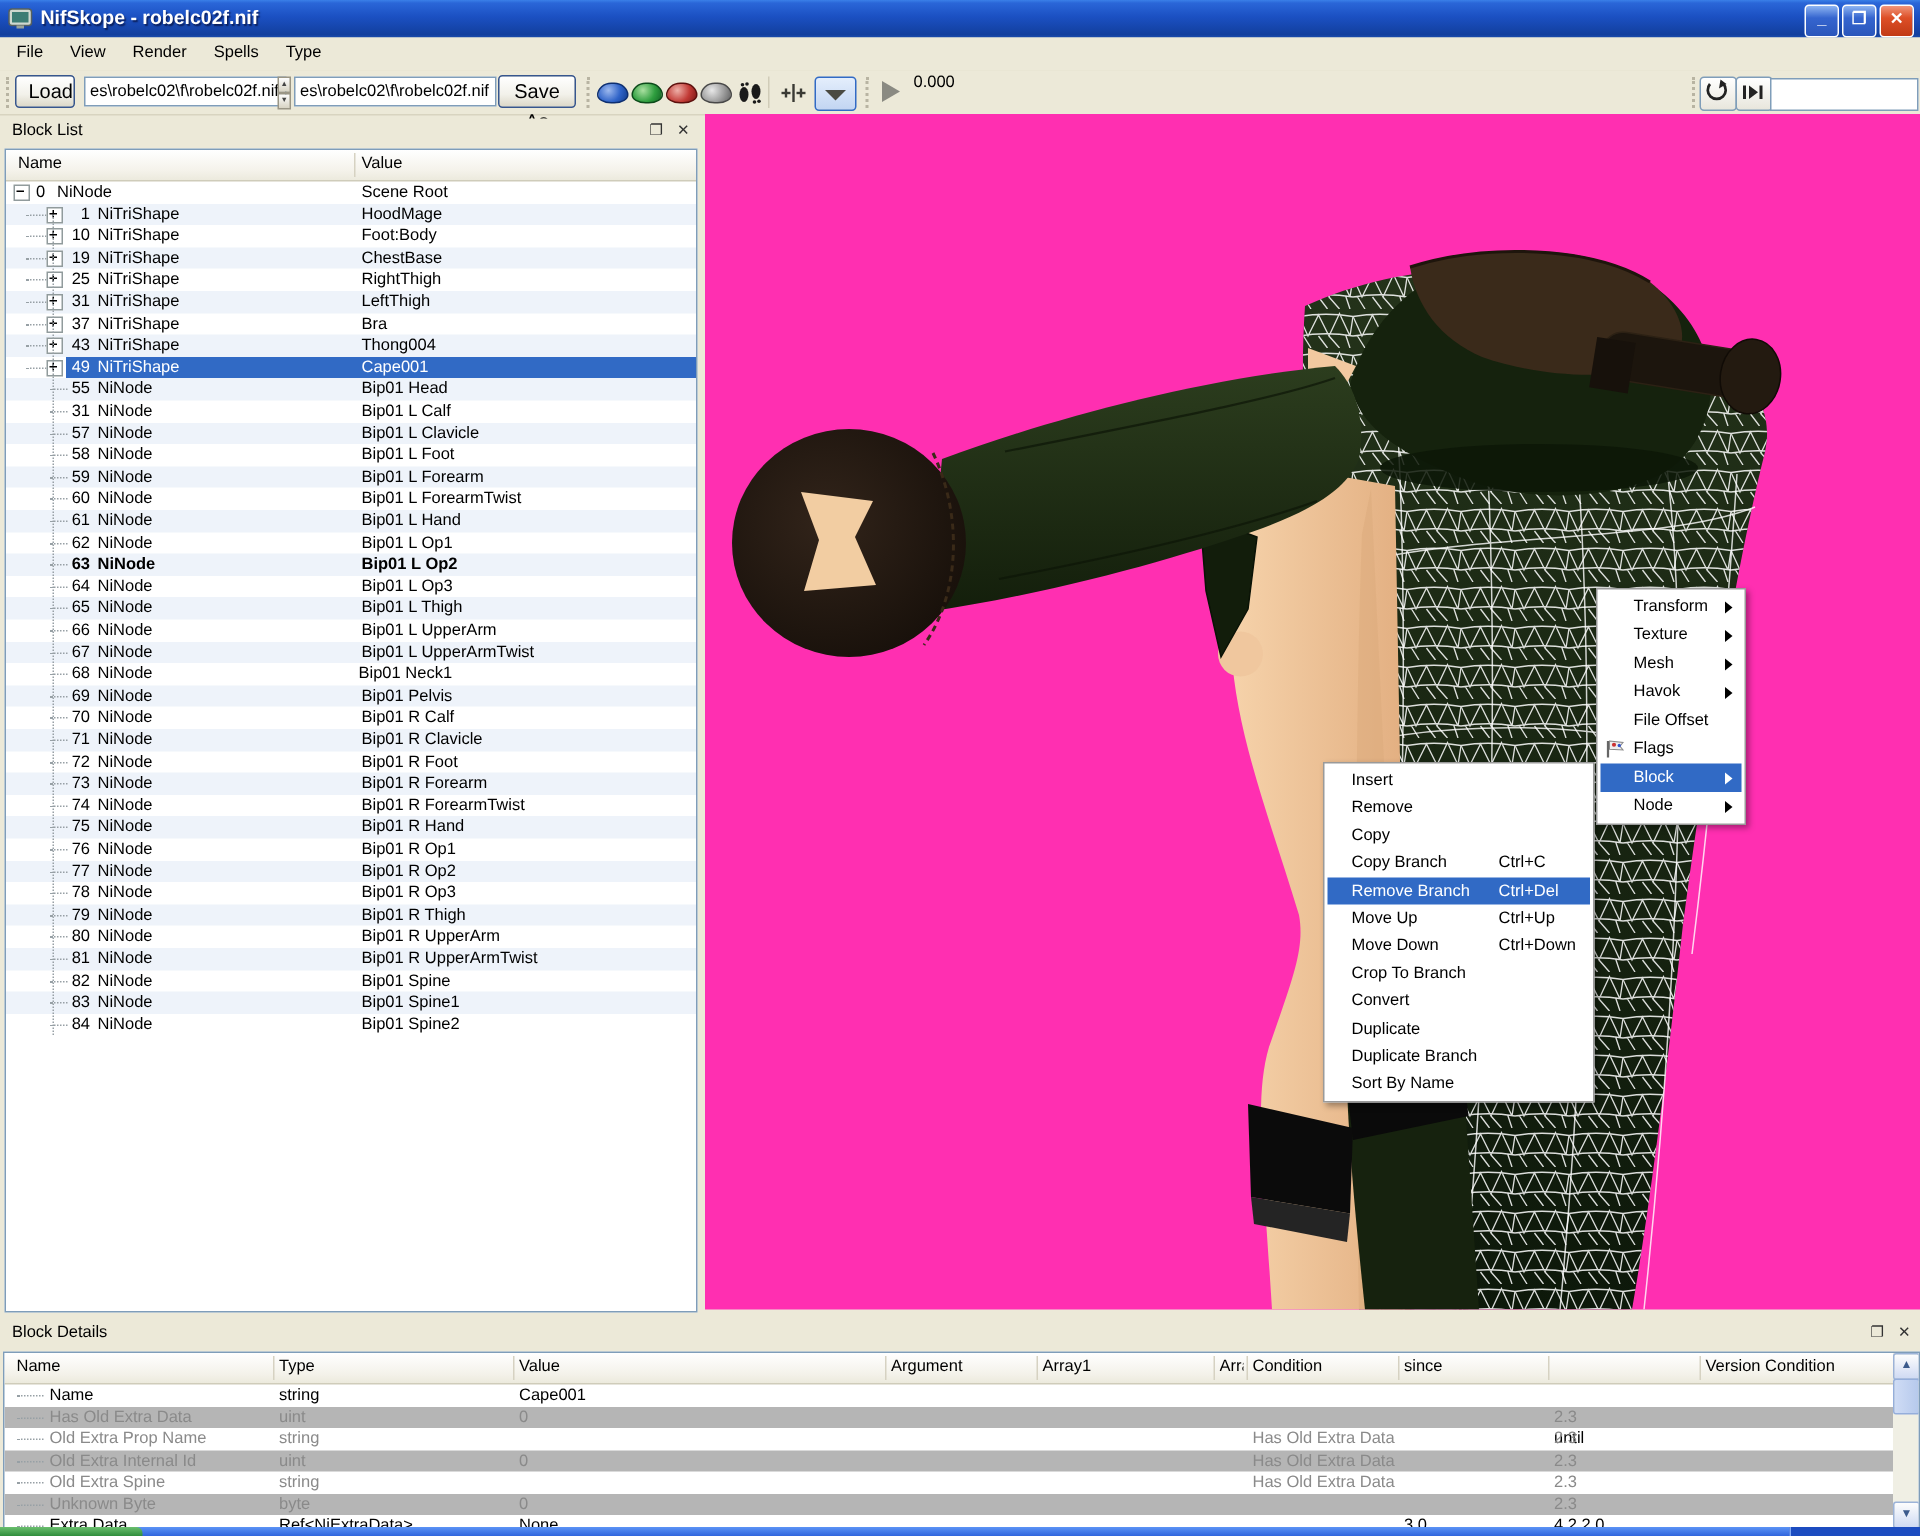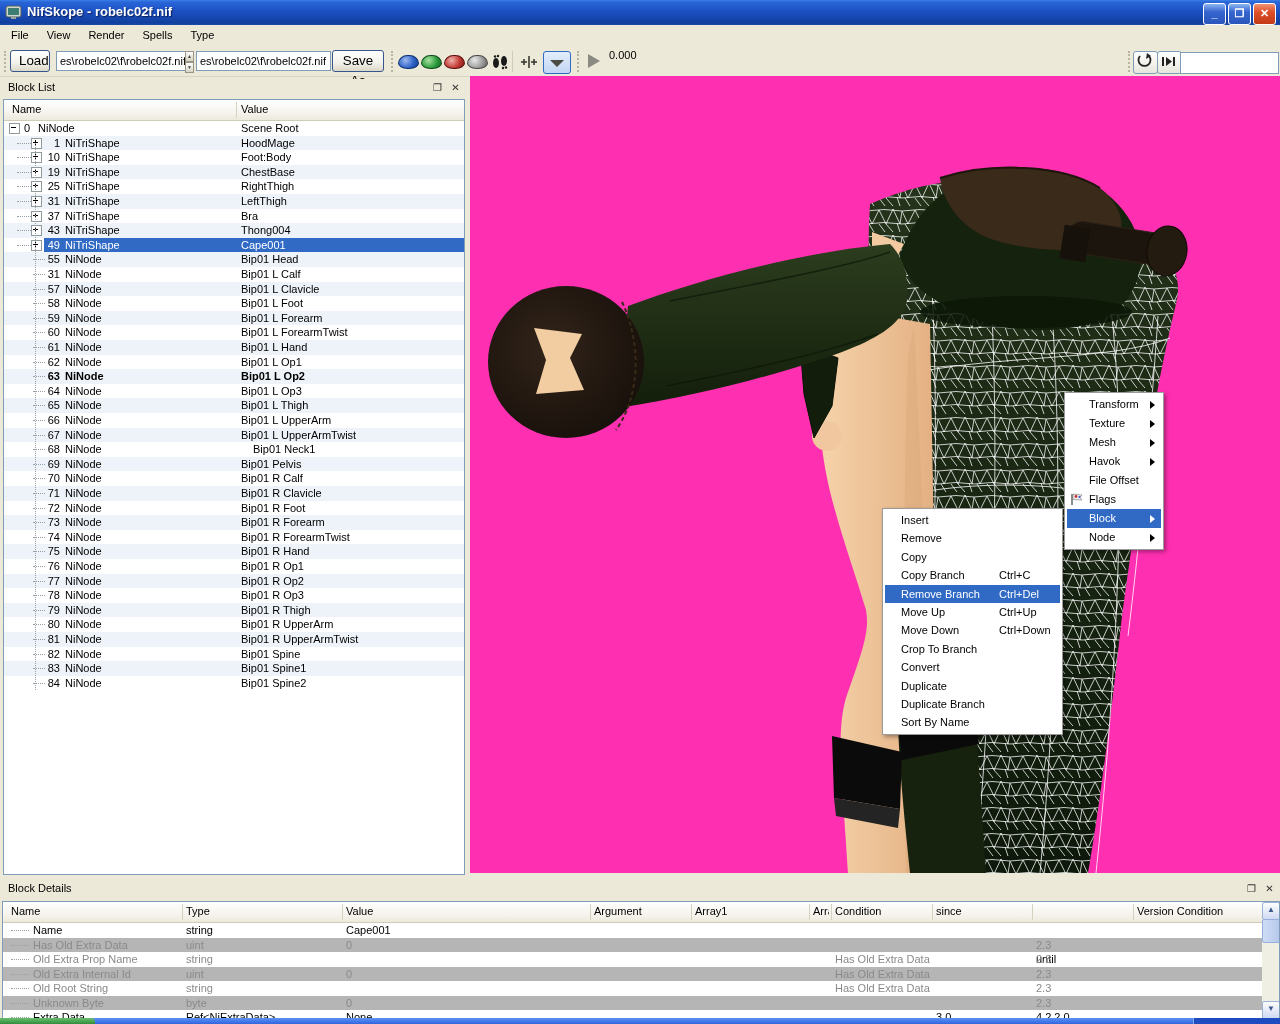--- a/index.html
+++ b/index.html
@@ -332,21 +332,21 @@
       <div class="trow alt" style="top: 306.6px; height: 14.6px;">
         <div class="tdots" style="left:29px;width:12px"></div>
         <span class="num" style="left:30px">67</span>
         <span style="left:61px">NiNode</span>
         <span style="left:237px">Bip01 L UpperArmTwist</span>
       </div>
       <div class="trow" style="top: 321.2px; height: 14.6px;">
         <div class="tdots" style="left:29px;width:12px"></div>
         <span class="num" style="left:30px">68</span>
         <span style="left:61px">NiNode</span>
-        <span style="left:249px">Bip01 Neck1</span>
+        <span style="left:235px">Bip01 Neck1</span>
       </div>
       <div class="trow alt" style="top: 335.8px; height: 14.6px;">
         <div class="tdots" style="left:29px;width:12px"></div>
         <span class="num" style="left:30px">69</span>
         <span style="left:61px">NiNode</span>
         <span style="left:237px">Bip01 Pelvis</span>
       </div>
       <div class="trow" style="top: 350.4px; height: 14.6px;">
         <div class="tdots" style="left:29px;width:12px"></div>
         <span class="num" style="left:30px">70</span>
@@ -611,21 +611,21 @@
       <div class="drow gray dis" style="top: 43.5px; height: 14.5px;">
         <div class="tdots" style="left:8px;width:18px"></div>
         <span style="left:30px">Old Extra Internal Id</span>
         <span style="left:183px">uint</span>
         <span style="left:343px">0</span>
         <span style="left:832px">Has Old Extra Data</span>
         <span style="left:1033px">2.3</span>
       </div>
       <div class="drow dis" style="top: 58px; height: 14.5px;">
         <div class="tdots" style="left:8px;width:18px"></div>
-        <span style="left:30px">Old Root String</span>
+        <span style="left:30px">Old Extra Spine</span>
         <span style="left:183px">string</span>
         <span style="left:832px">Has Old Extra Data</span>
         <span style="left:1033px">2.3</span>
       </div>
       <div class="drow gray dis" style="top: 72.5px; height: 14.5px;">
         <div class="tdots" style="left:8px;width:18px"></div>
         <span style="left:30px">Unknown Byte</span>
         <span style="left:183px">byte</span>
         <span style="left:343px">0</span>
         <span style="left:1033px">2.3</span>

